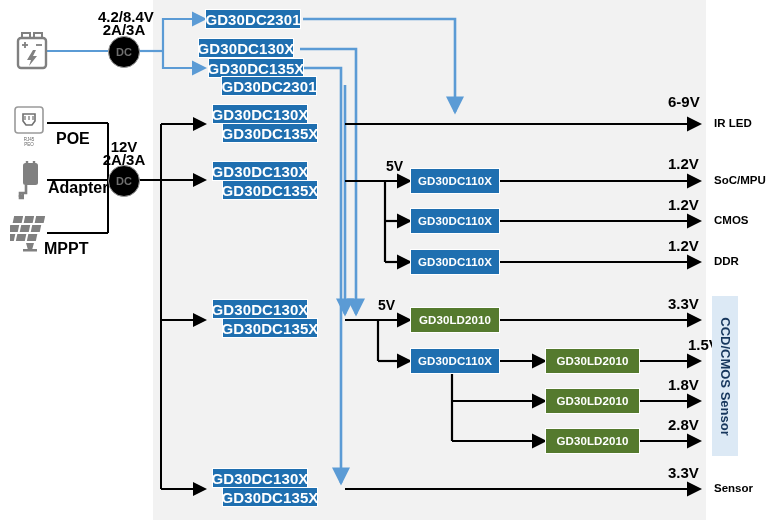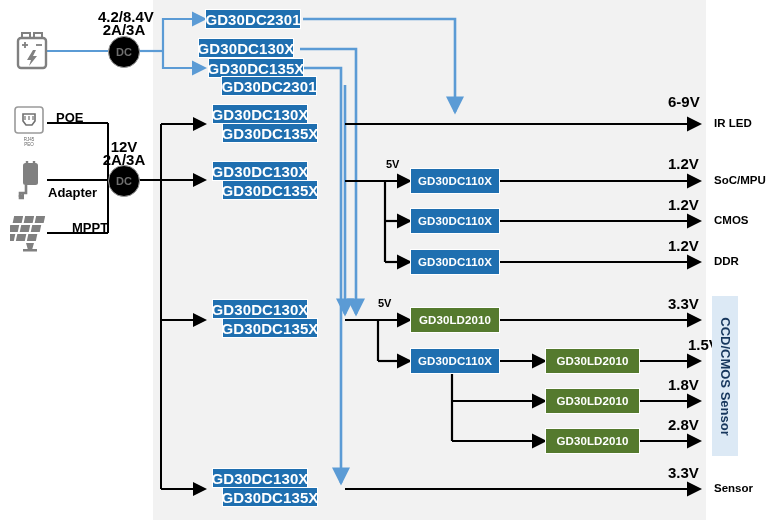--- a/index.html
+++ b/index.html
@@ -50,22 +50,22 @@
 
   .txt{
     position:absolute;
     font-size:15px;
     font-weight:bold;
     color:#000000;
     white-space:nowrap;
   }
   .txt.vlt{color:#000;}
   .txt.out{font-size:11.5px;}
-  .txt.src{font-size:13px;}
-  .txt.rail{font-size:11px;}
+  .txt.src{font-size:16px;margin-top:20px;}
+  .txt.rail{font-size:14px;}
   .txt.tiny{font-size:4.5px;color:#666;font-weight:normal;text-align:center;}
 
   .dc{
     position:absolute;
     width:30px;height:30px;border-radius:50%;
     border:1.6px solid #9a9a9a;
     color:#6f6f6f;font-size:11px;font-weight:bold;
     display:flex;align-items:center;justify-content:center;
     background:#000000;
   }
@@ -197,22 +197,22 @@
 
   <div class="dc" style="left:108px;top:36px;">DC</div>
   <div class="txt" style="left:98px;top:8px;text-align:center;width:52px;">4.2/8.4V</div>
   <div class="txt" style="left:98px;top:21px;text-align:center;width:52px;">2A/3A</div>
 
   <div class="dc" style="left:108px;top:165px;">DC</div>
   <div class="txt" style="left:100px;top:138px;text-align:center;width:48px;">12V</div>
   <div class="txt" style="left:100px;top:151px;text-align:center;width:48px;">2A/3A</div>
 
   <div class="txt src" style="left:56px;top:110px;">POE</div>
-  <div class="txt src" style="left:48px;top:185px;">Adapter</div>
-  <div class="txt src" style="left:72px;top:220px;">MPPT</div>
+  <div class="txt src" style="left:48px;top:159px;">Adapter</div>
+  <div class="txt src" style="left:44px;top:220px;">MPPT</div>
 
   <div class="blk blue" style="left:205px;top:9px;width:96px;height:20px;">GD30DC2301</div>
   <div class="blk blue" style="left:198px;top:38px;width:96px;height:20px;">GD30DC130X</div>
   <div class="blk blue" style="left:208px;top:58px;width:96px;height:20px;">GD30DC135X</div>
   <div class="blk blue" style="left:221px;top:76px;width:96px;height:20px;">GD30DC2301</div>
 
   <div class="blk blue" style="left:212px;top:104px;width:96px;height:20px;">GD30DC130X</div>
   <div class="blk blue" style="left:222px;top:123px;width:96px;height:20px;">GD30DC135X</div>
 
   <div class="blk blue" style="left:212px;top:161px;width:96px;height:20px;">GD30DC130X</div>

